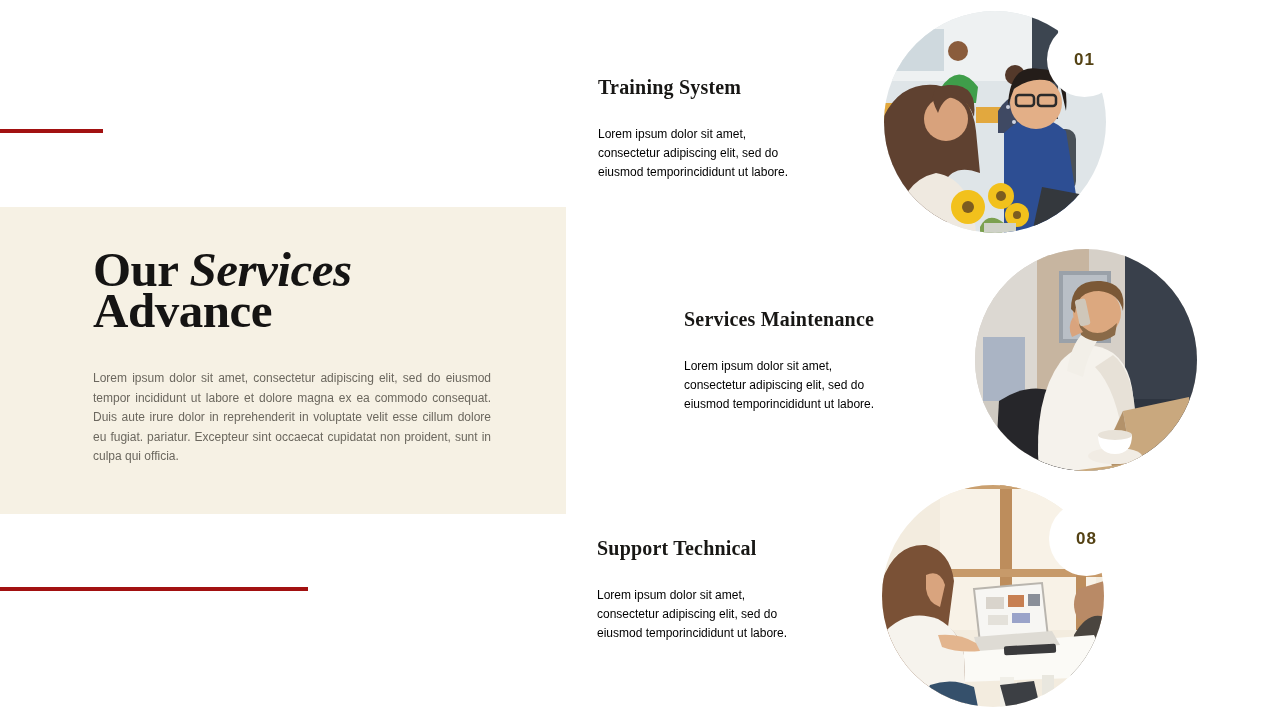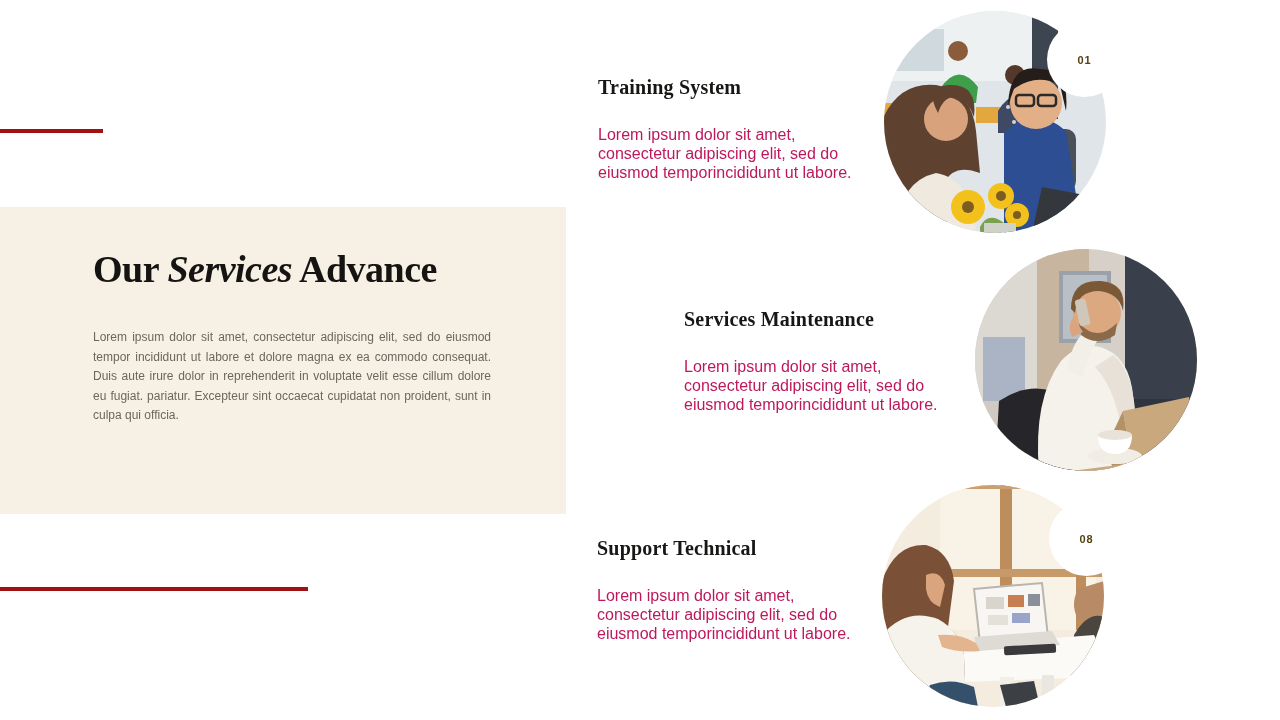--- a/index.html
+++ b/index.html
@@ -14,52 +14,52 @@
   .accent-line.bottom { top:587px; width:308px; }
 
   
   .intro {
     position:absolute; left:0; top:207px; width:566px; height:307px;
     background:#f6f1e4;
   }
   .intro-title {
     margin:42px 0 0 93px; width:400px;
     font-family:"Liberation Serif", serif; font-weight:700;
-    font-size:38px; line-height:41px; color:#151413; letter-spacing:-0.5px;
+    font-size:49px; line-height:41px; color:#151413; letter-spacing:-0.5px;
   }
   .intro-title em { font-style:italic; }
   .intro-body {
     margin:38px 0 0 93px; width:398px;
     font-size:12px; line-height:19.5px; color:#6b675e;
     text-align:justify;
   }
 
   
   .service-text { position:absolute; width:282px; text-align:left; }
   .service-text h2 {
     margin:0; font-family:"Liberation Serif", serif; font-weight:700;
     font-size:20px; line-height:24px; color:#181715; letter-spacing:0.2px;
   }
-  .service-desc { margin-top:26px; font-size:16px; line-height:19px; color:#be185d; }
+  .service-desc { margin-top:26px; font-size:12px; line-height:19px; color:#000000; }
   .service-desc div { white-space:nowrap; }
 
   .svc1-text { left:598px; top:75px; }
   .svc2-text { left:684px; top:307px; }
   .svc3-text { left:597px; top:536px; }
 
   .photo { position:absolute; width:222px; height:222px; }
   .photo svg { display:block; width:222px; height:222px; }
   .svc1-photo { left:884px; top:11px; }
   .svc2-photo { left:975px; top:249px; }
   .svc3-photo { left:882px; top:485px; }
 
   .badge {
     position:absolute; width:75px; height:75px; border-radius:50%;
     background:#ffffff; display:flex; align-items:center; justify-content:center;
-    font-weight:700; font-size:11px; letter-spacing:1px; color:#544214;
+    font-weight:700; font-size:17px; letter-spacing:1px; color:#544214;
   }
   .svc1-photo .badge { left:163px; top:11px; }
   .svc2-photo .badge { left:155px; top:-10px; }
   .svc3-photo .badge { left:167px; top:16px; }
 </style>
 </head>
 <body>
 
 <div class="slide">
 

